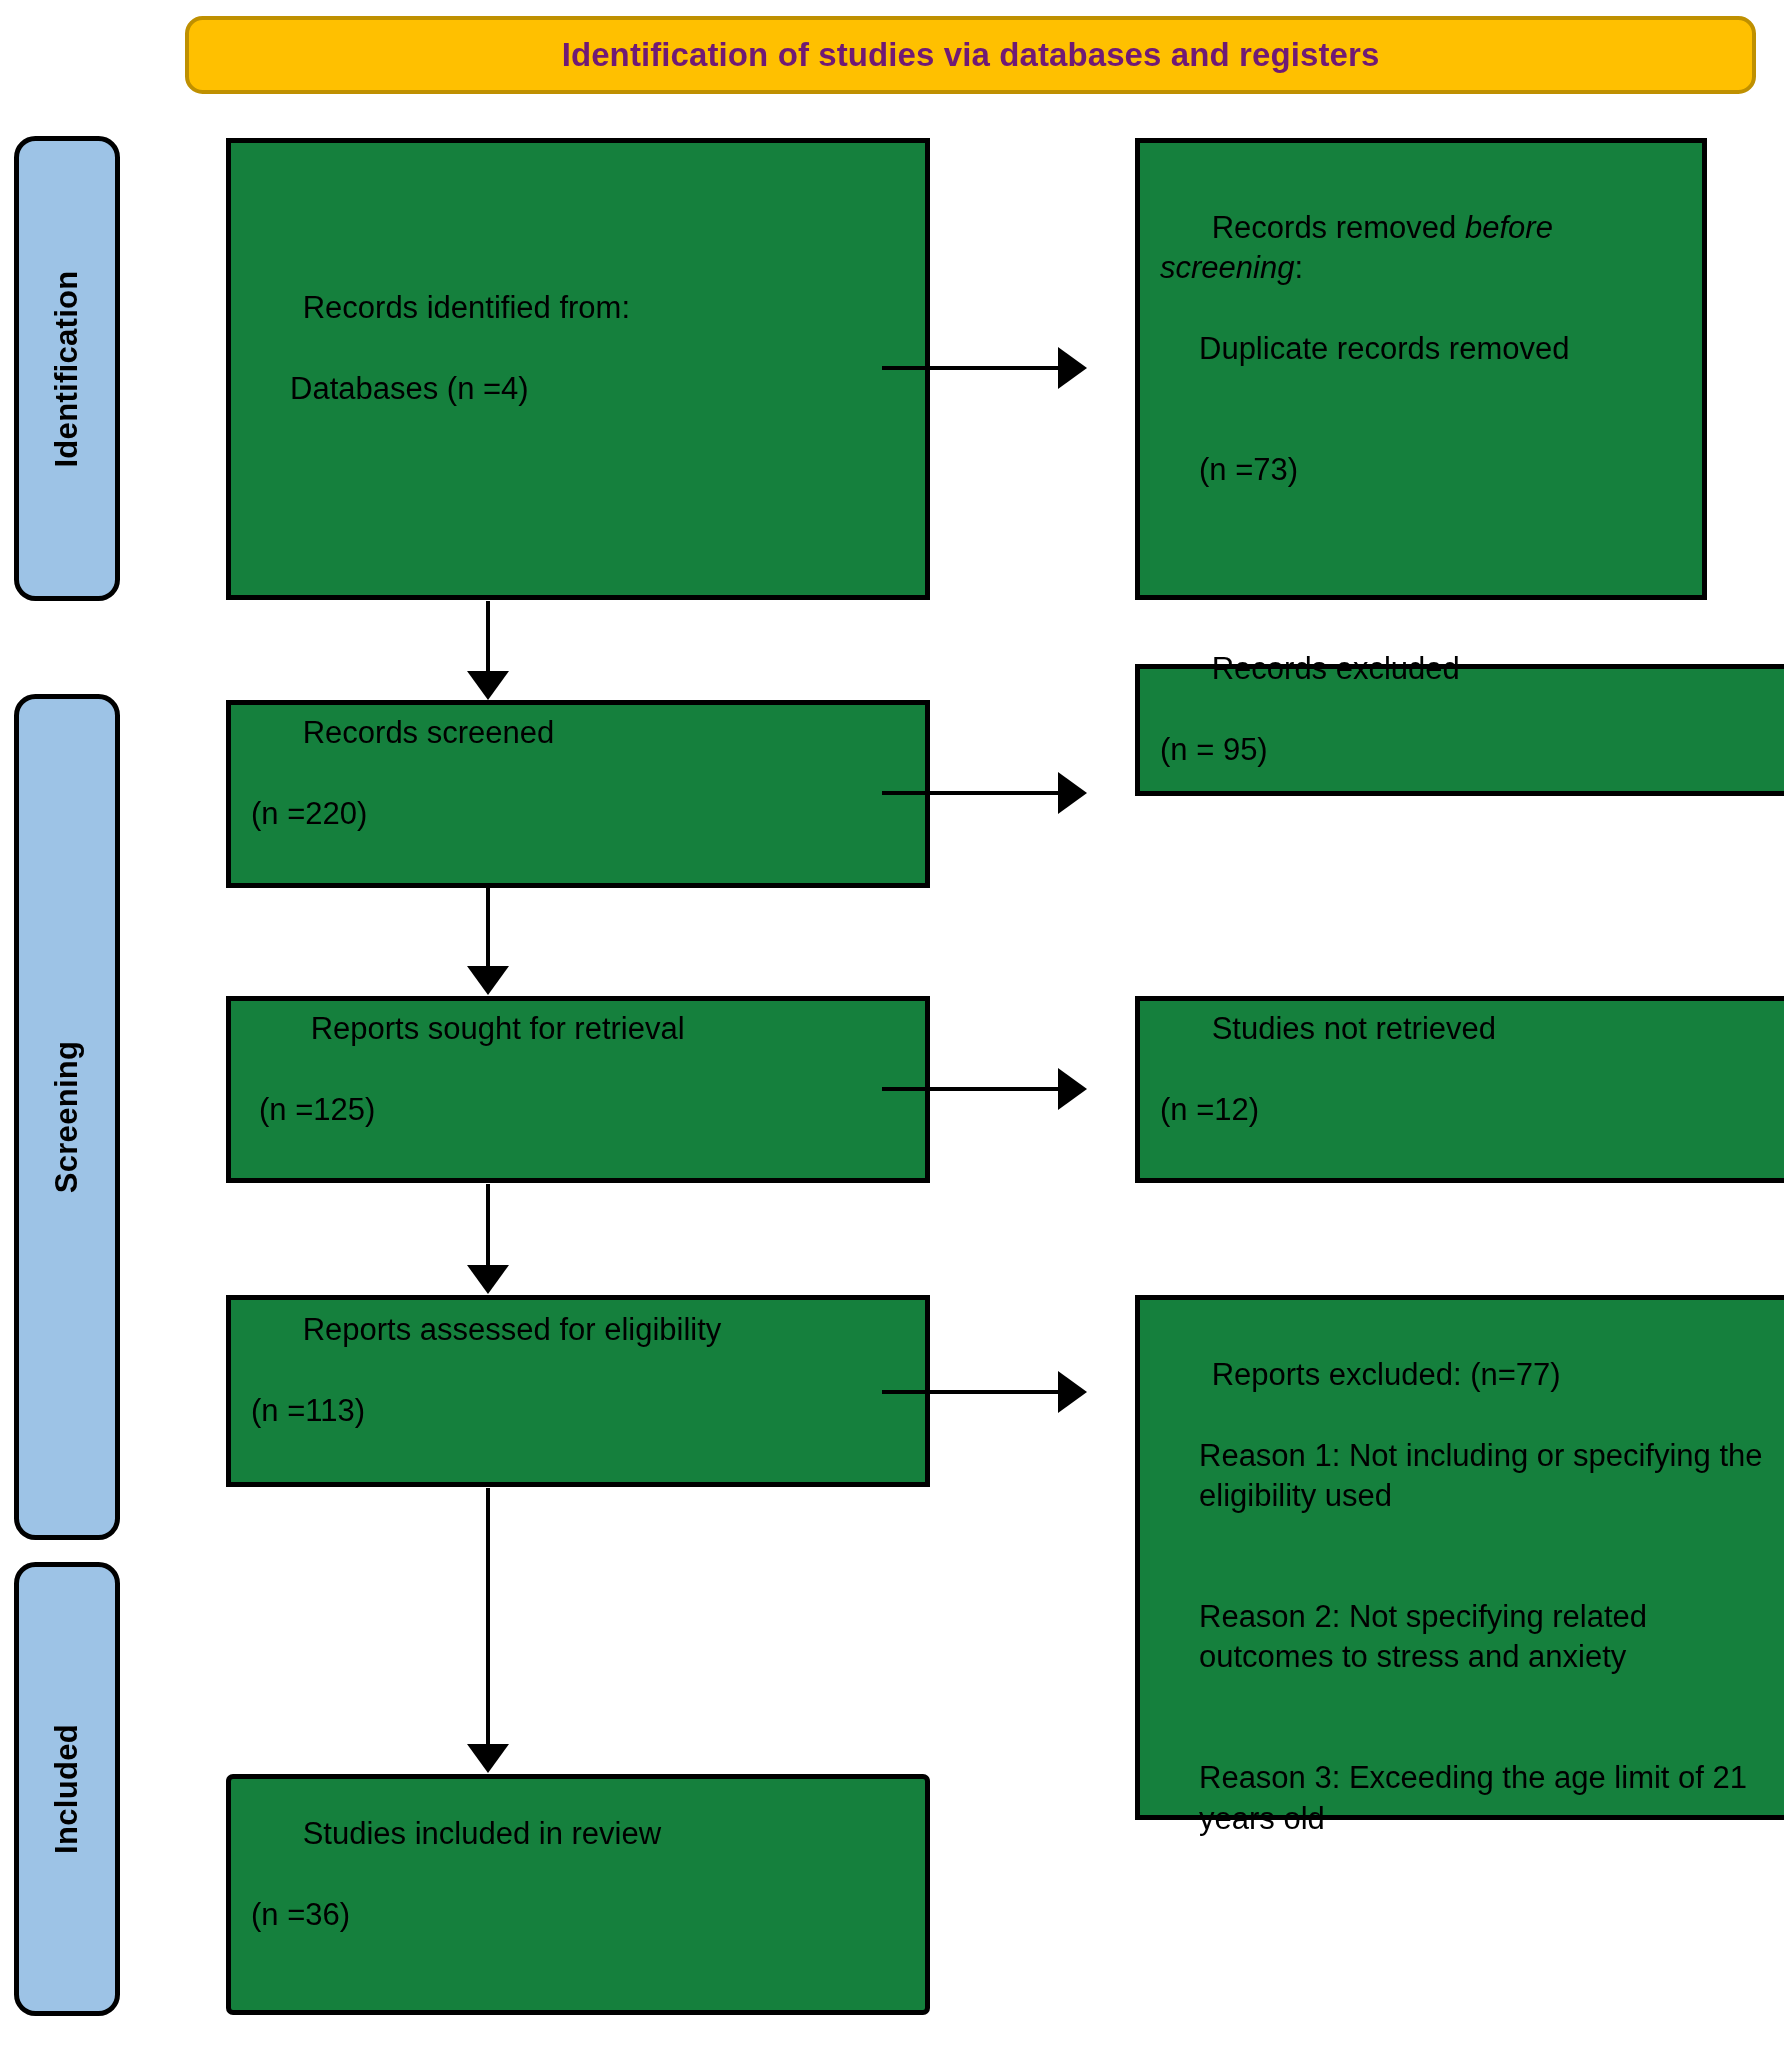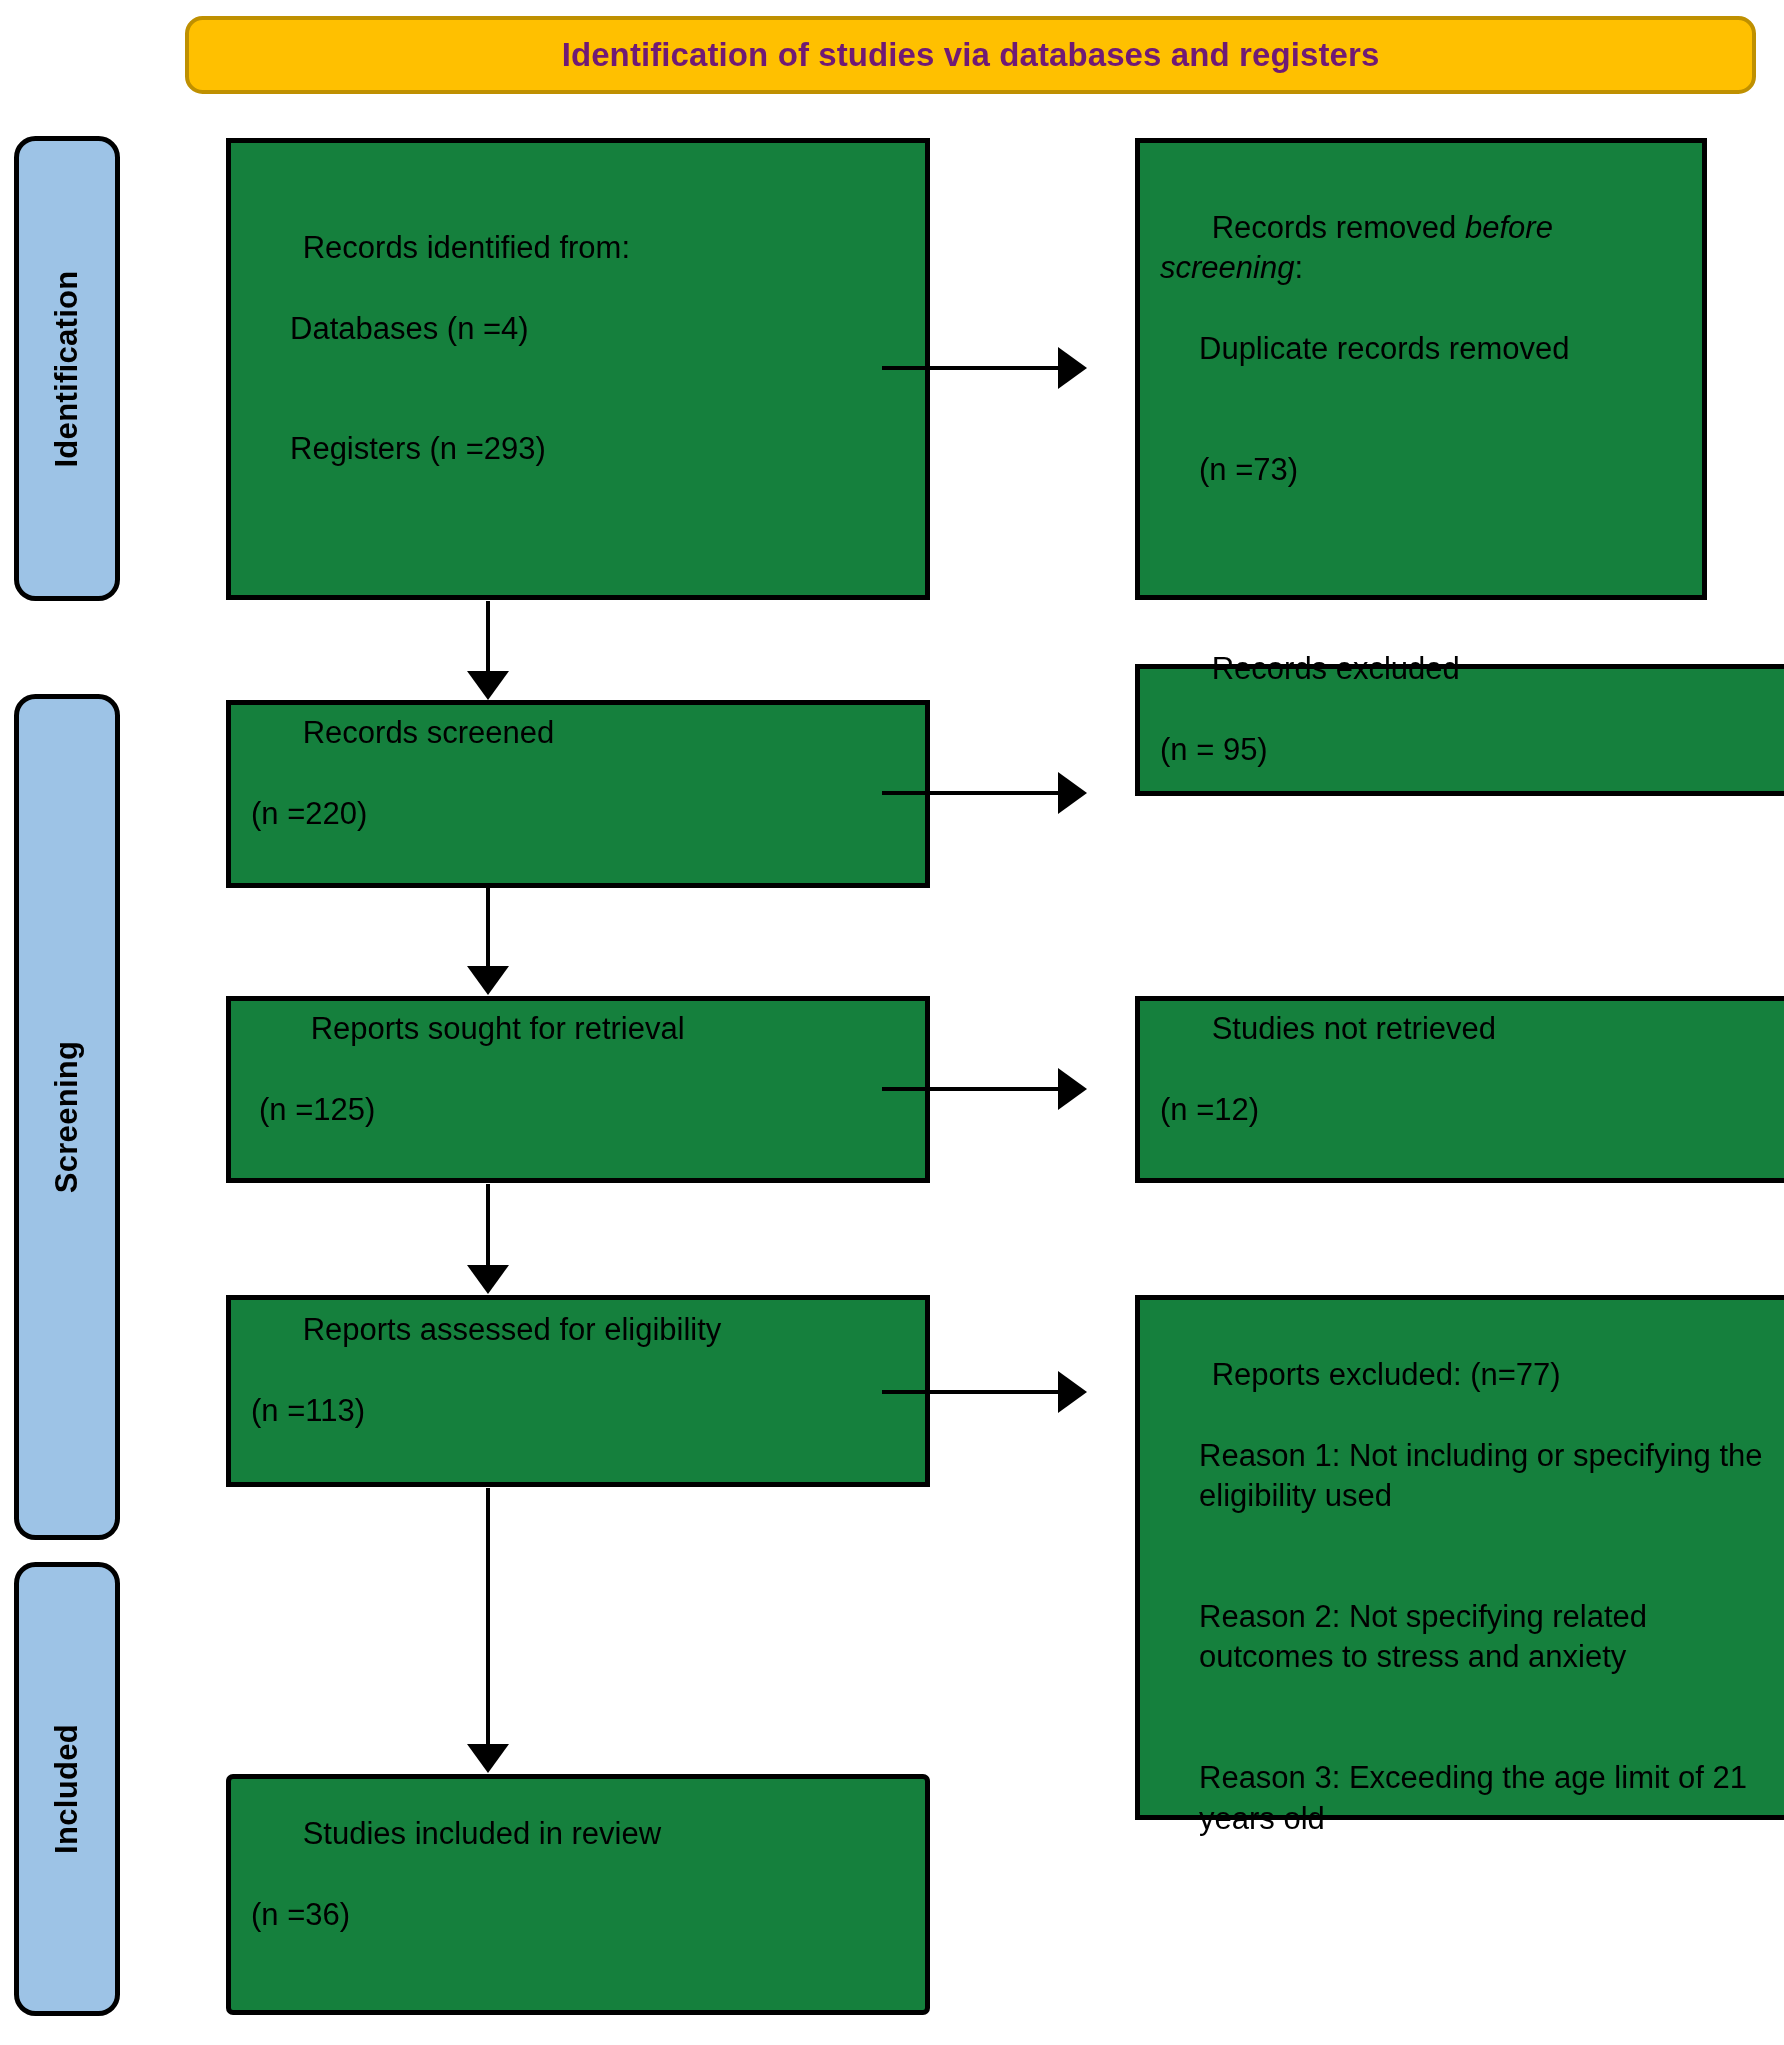--- a/index.html
+++ b/index.html
@@ -187,21 +187,20 @@
     <span class="stage-label">Screening</span>
   </div>
   <div class="stage-tab" id="stage-included">
     <span class="stage-label">Included</span>
   </div>
 
   <div class="flow-box" id="box-identified">
     <div class="box-text">
       <span>Records identified from:</span>
       <span class="indent">Databases (n =4)</span>
-      <span class="indent">Registers (n =293)</span>
     </div>
   </div>
 
   <div class="flow-box" id="box-removed">
     <div class="box-text">
       <span>Records removed </span><em>before screening</em><span>:</span>
       <span class="indent">Duplicate records removed</span>
       <span class="indent">(n =73)</span>
     </div>
   </div>

